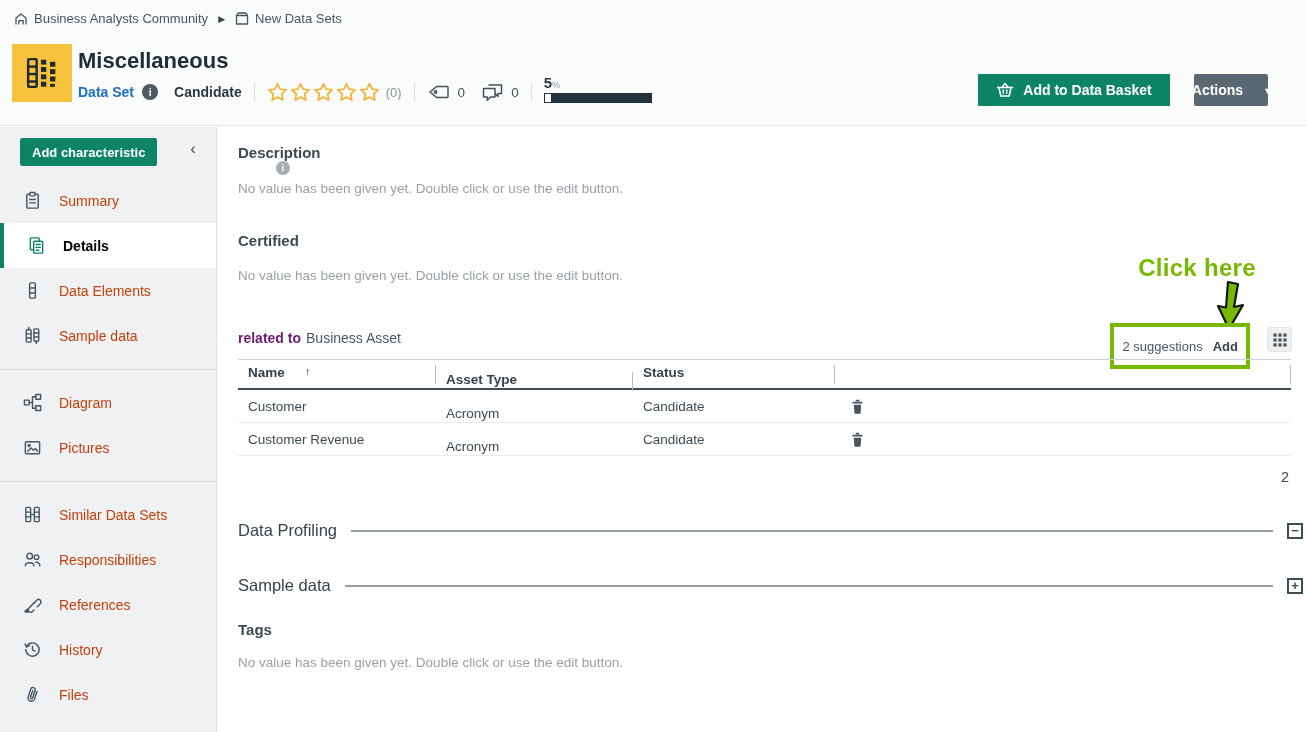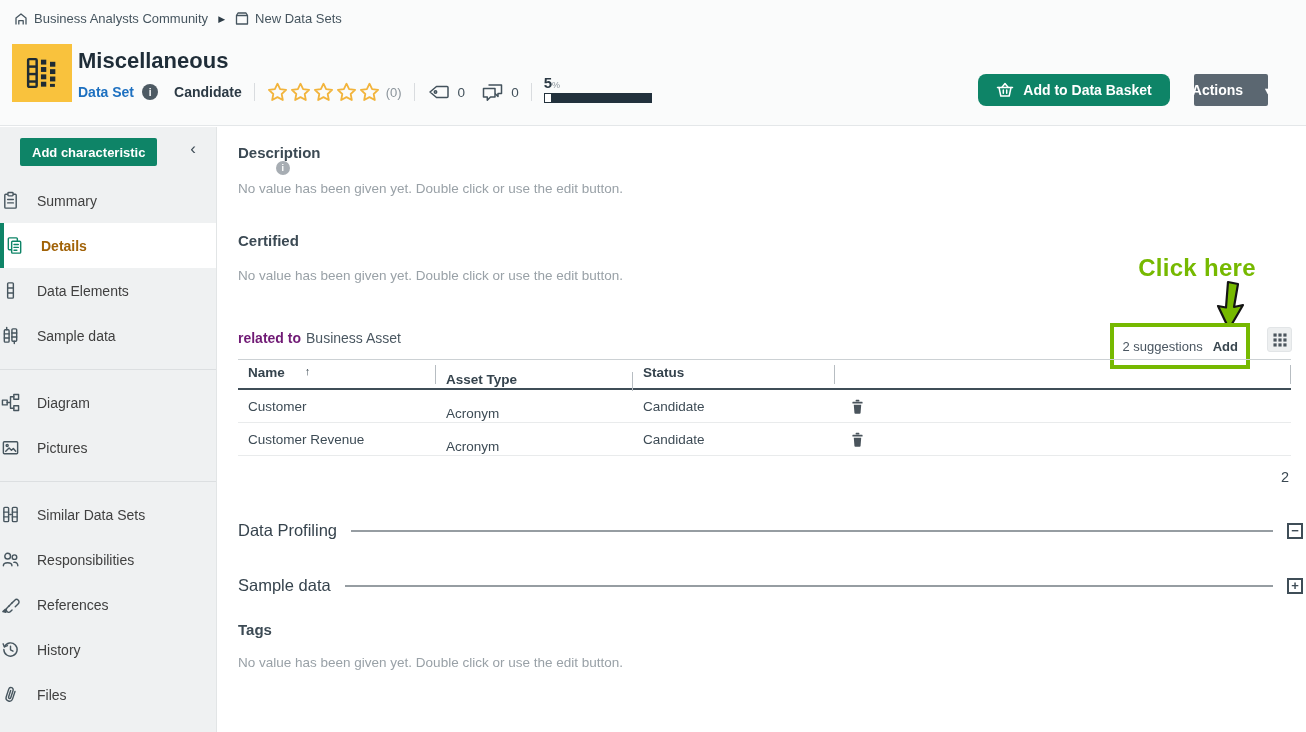--- a/index.html
+++ b/index.html
@@ -21,31 +21,31 @@
   .pipe { width:1px; height:18px; background:#d9dcdf; margin:0 12px; }
   .stars { display:flex; align-items:center; gap:2px; cursor:pointer; }
   .rating-count { color:#8b949b; font-size:13px; margin-left:6px; }
   .counter { display:flex; align-items:center; gap:7px; color:#43525c; font-size:13.5px; cursor:pointer; }
   .counter + .counter { margin-left:16px; }
   .progress { display:flex; flex-direction:column; margin-top:-5px; }
   .progress-label { font-size:15px; font-weight:700; color:#2b3944; line-height:14px; }
   .progress-label .pct { font-size:9px; font-weight:400; color:#8b949b; }
   .progress-track { width:108px; height:10px; background:#22313c; margin-top:1px; position:relative; }
   .progress-fill { position:absolute; left:1px; top:1px; height:8px; width:6px; background:#fff; }
-  .btn-basket { position:absolute; left:978px; top:74px; width:192px; height:32px; background:#0e8467; color:#fff; font-weight:700; font-size:14px; border:none; border-radius:8px; display:flex; align-items:center; justify-content:center; gap:9px; cursor:pointer; font-family:inherit; }
+  .btn-basket { position:absolute; left:978px; top:74px; width:192px; height:32px; background:#0e8467; color:#fff; font-weight:700; font-size:14px; border:none; border-radius:0; display:flex; align-items:center; justify-content:center; gap:9px; cursor:pointer; font-family:inherit; }
   .btn-actions { position:absolute; left:1194px; top:74px; width:74px; height:32px; background:#5b6771; color:#fff; font-weight:700; font-size:14px; border:none; border-radius:2px; cursor:pointer; font-family:inherit; display:flex; align-items:center; justify-content:center; gap:22px; }
   .btn-actions .caret { font-size:10px; }
 
   
   .sidebar { position:absolute; left:0; top:127px; width:217px; height:605px; background:#eff1f2; border-right:1px solid #e2e5e6; }
   .btn-add-char { position:absolute; left:20px; top:11px; height:28px; padding:0 12px; background:#0e8467; color:#fff; font-weight:700; font-size:13px; border:none; border-radius:2px; cursor:pointer; font-family:inherit; }
   .collapse-chevron { position:absolute; right:20px; top:12px; font-size:17px; color:#3f4d57; cursor:pointer; }
   .nav { position:absolute; top:51px; left:0; right:0; }
-  .nav-item { height:45px; display:flex; align-items:center; gap:17px; font-size:14px; color:#404040; cursor:pointer; }
-  .nav-item.selected { background:#fff; border-left:4px solid #0e8467; font-weight:700; color:#a16207;text-align:right; }
+  .nav-item { height:45px; display:flex; align-items:center; padding-left:22px; gap:17px; font-size:14px; color:#c2410c; cursor:pointer; }
+  .nav-item.selected { background:#fff; border-left:4px solid #0e8467; font-weight:700; color:#000000;text-align:right; }
   .nav-divider { border-top:1px solid #dcdfe1; margin:11px 0 10px 0; }
   .nav-icon { width:20px; height:20px; display:flex; align-items:center; justify-content:center; flex:none; }
   .nav-icon svg { stroke:#47565f; fill:none; stroke-width:1.5; stroke-linecap:round; stroke-linejoin:round; }
   .nav-item.selected .nav-icon svg { stroke:#0e8467; }
 
   
   .main { position:absolute; left:218px; top:127px; width:1088px; height:605px; background:#fff; }
   .sec-title { position:absolute; left:20px; font-size:15px; font-weight:700; color:#3c4a54; display:flex; align-items:center; }
   .placeholder { position:absolute; left:20px; font-size:13.5px; color:#99a1a7; }
   .info-circle.light { background:#a7adb3; width:14px; height:14px; font-size:9px; margin-left:7px; }

